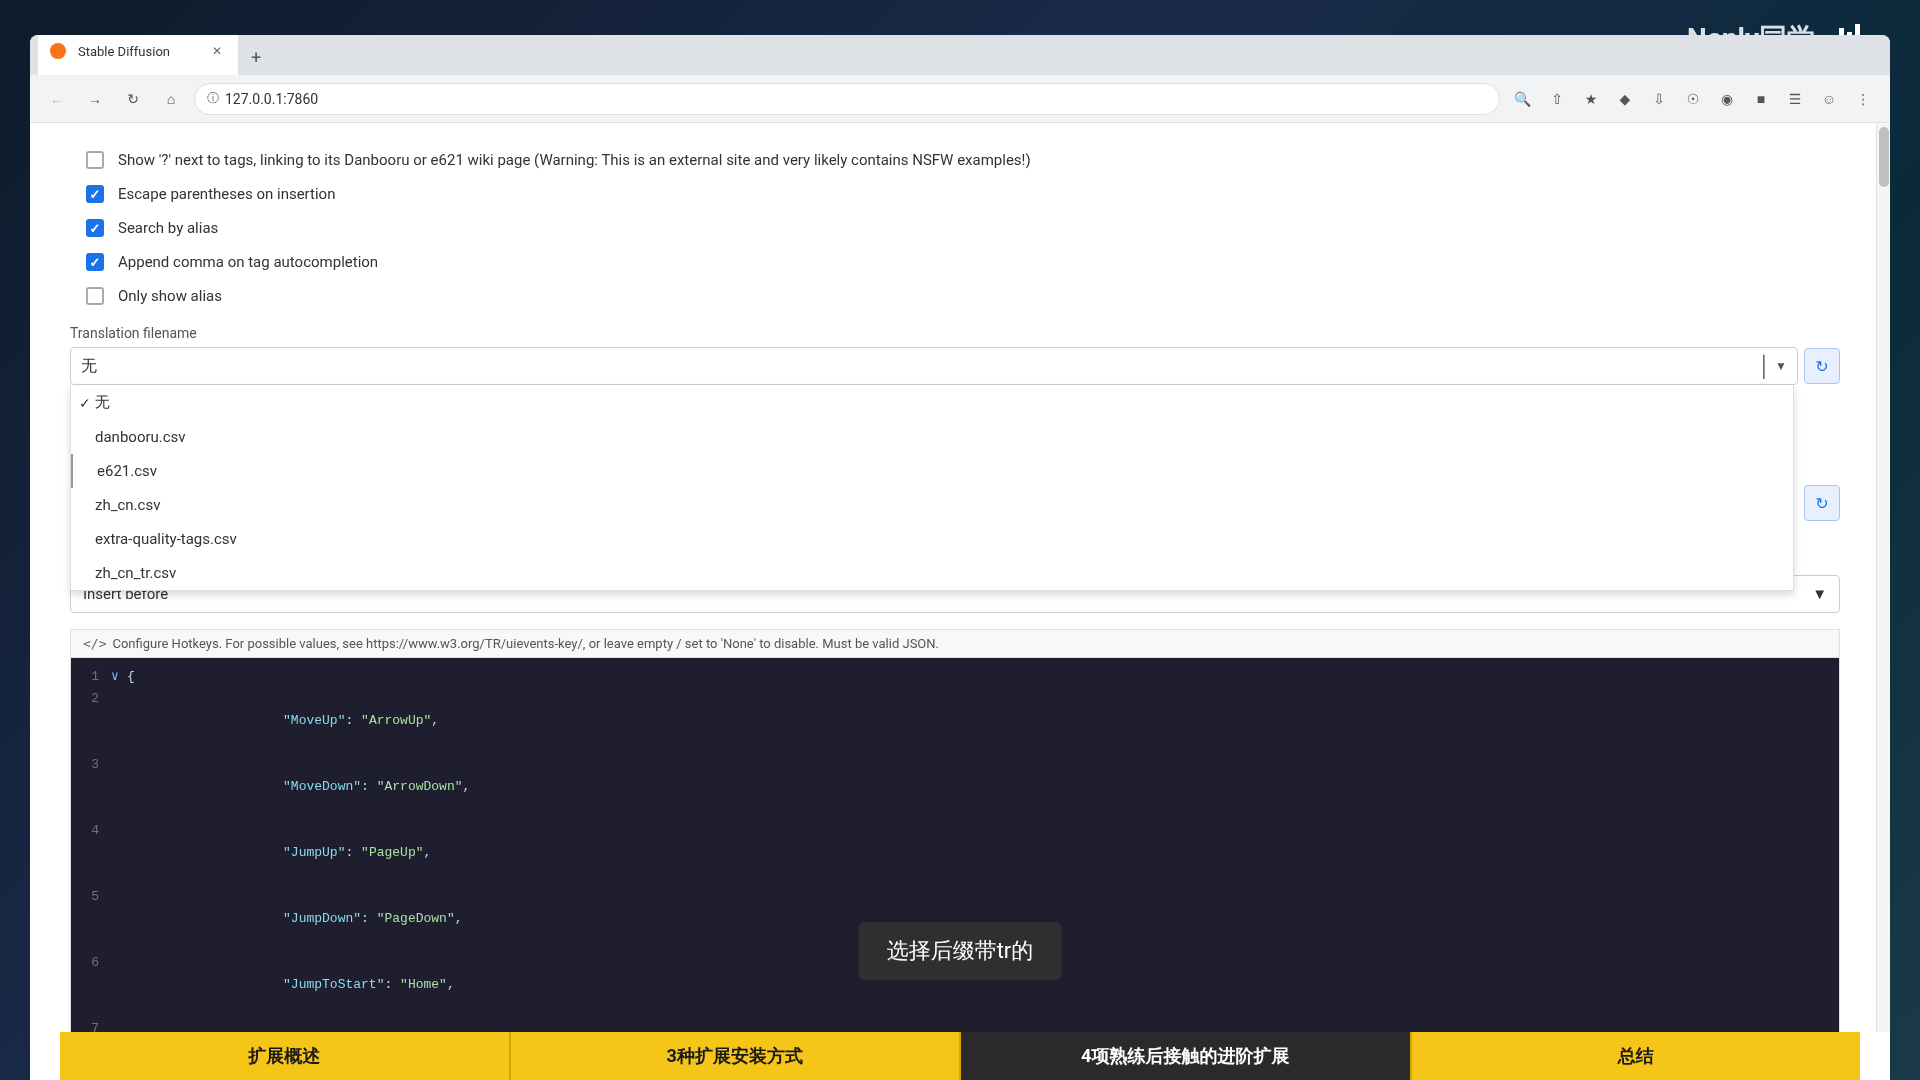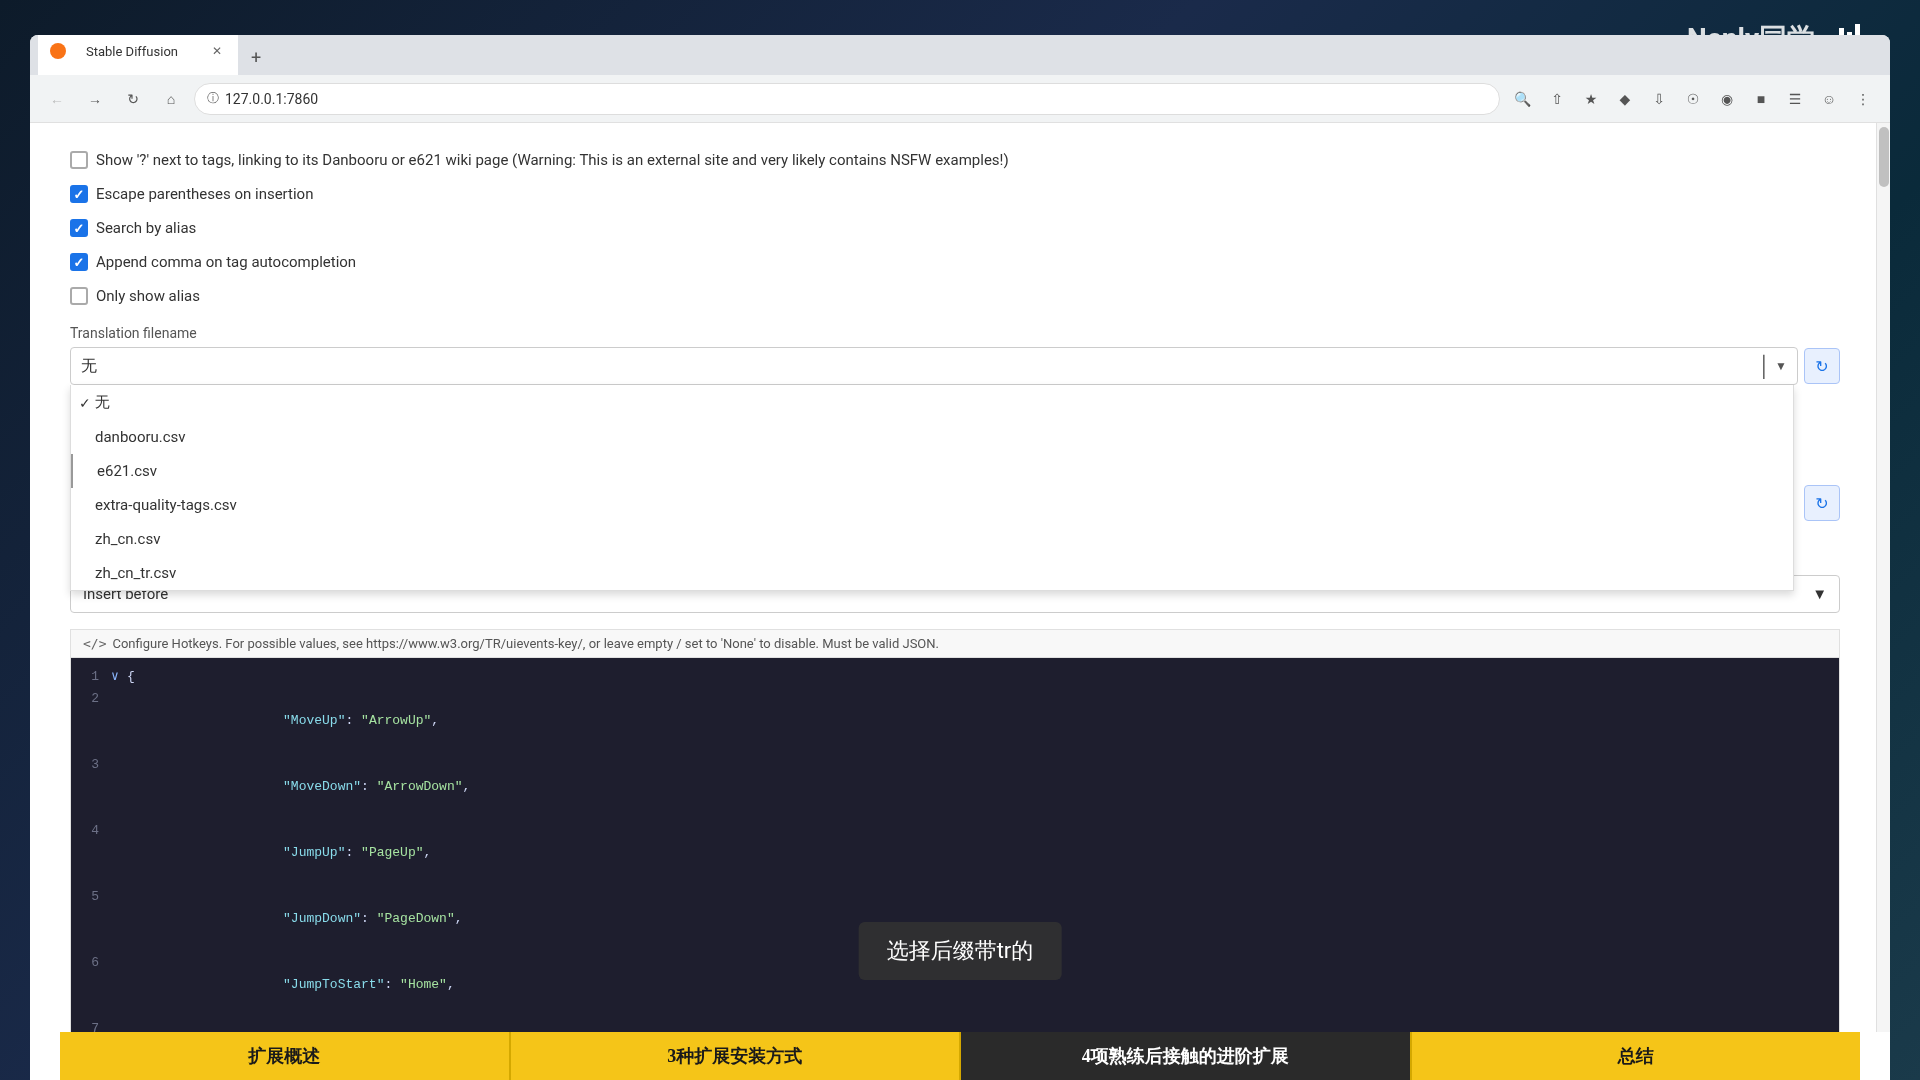--- a/index.html
+++ b/index.html
@@ -57,21 +57,21 @@
       padding: 0 8px;
       flex-shrink: 0;
     }
     .tab {
       background: #ffffff;
       height: 48px;
       border-radius: 8px 8px 0 0;
       display: flex;
       align-items: center;
       padding: 0 12px;
-      gap: 20px;
+      gap: 12px;
       min-width: 200px;
       max-width: 280px;
       cursor: pointer;
     }
     .tab-favicon {
       width: 16px;
       height: 16px;
       background: #f97316;
       border-radius: 50%;
     }
@@ -114,22 +114,23 @@
     .address-icon { color: #666; font-size: 12px; }
     .nav-actions { display: flex; align-items: center; gap: 4px; }
     .nav-action-btn { width: 30px; height: 30px; display: flex; align-items: center; justify-content: center; cursor: pointer; border-radius: 50%; color: #555; font-size: 14px; }
 
     
     .settings-section { display: flex; flex-direction: column; gap: 0; }
 
     .checkbox-row {
       display: flex;
       align-items: center;
-      gap: 8px;
+      gap: 14px;
       padding: 8px 0;
+      margin-left: 16px;
     }
     .checkbox {
       width: 18px; height: 18px;
       border: 2px solid #1a73e8;
       border-radius: 3px;
       display: flex; align-items: center; justify-content: center;
       flex-shrink: 0;
     }
     .checkbox.checked { background: #1a73e8; }
     .checkbox.checked::after { content: '✓'; color: white; font-size: 13px; font-weight: bold; }
@@ -289,21 +290,20 @@
       flex: 1;
       display: flex;
       align-items: center;
       justify-content: center;
       font-size: 18px;
       font-weight: bold;
       color: #1a1a1a;
       border-right: 2px solid #d4a800;
       cursor: pointer;
       padding: 0 20px;
-      font-family: Liberation Serif, serif;
     }
     .bottom-item:last-child { border-right: none; }
     .bottom-item.dark-bg {
       background: #2a2a2a;
       color: white;
       text-align: right;
     }
     .content-scroll {
       flex: 1;
       overflow-y: auto;
@@ -409,22 +409,22 @@
                 <span class="dropdown-arrow">▼</span>
               </div>
             </div>
             <div class="refresh-btn">↻</div>
           </div>
 
           <div class="dropdown-list">
             <div class="dropdown-item selected">无</div>
             <div class="dropdown-item">danbooru.csv</div>
             <div class="dropdown-item separator">e621.csv</div>
+            <div class="dropdown-item">zh_cn.csv</div>
             <div class="dropdown-item">extra-quality-tags.csv</div>
-            <div class="dropdown-item">zh_cn.csv</div>
             <div class="dropdown-item">zh_cn_tr.csv</div>
           </div>
         </div>
 
         <div style="height:160px;"></div>
 
         <div style="display:flex;justify-content:flex-end;margin-top:-160px;padding-right:0px;">
           <div class="refresh-btn" style="margin-top:100px;">↻</div>
         </div>
         <div style="height:0px;"></div>

